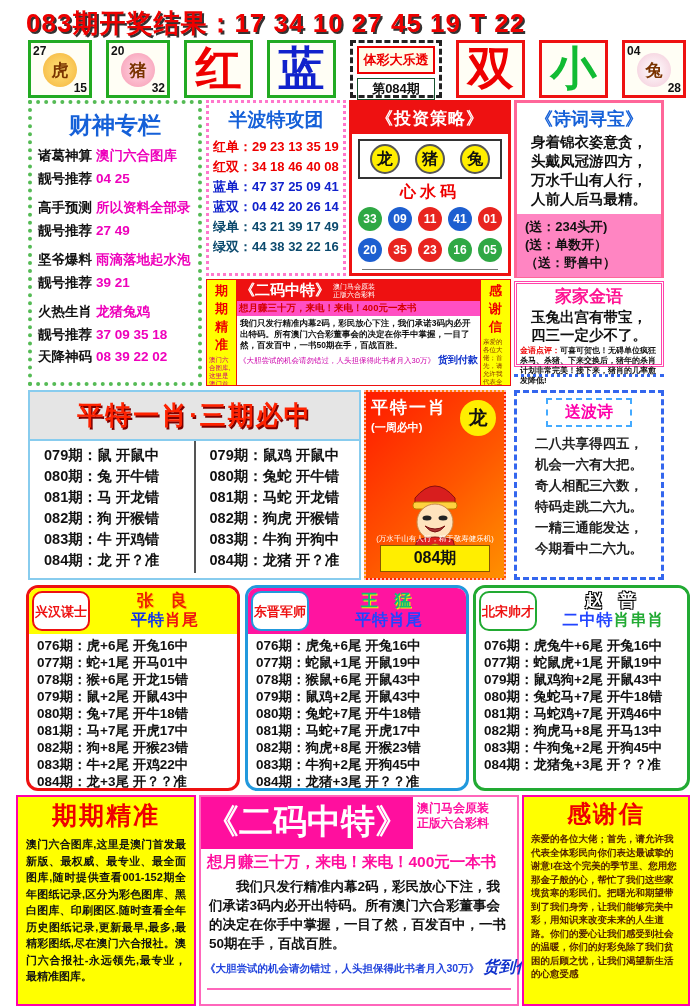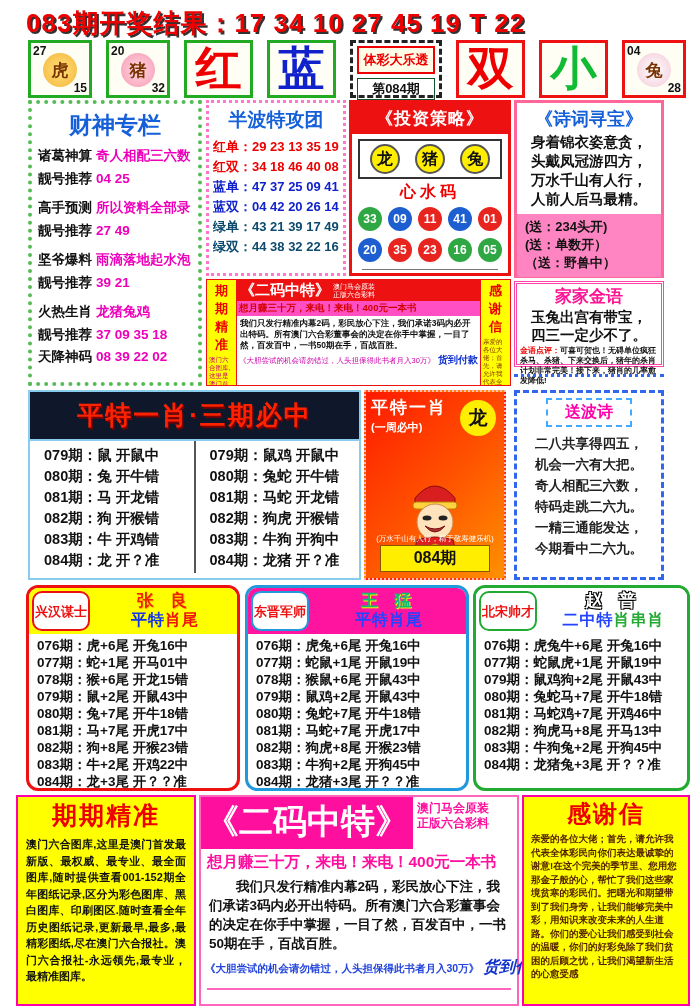--- a/index.html
+++ b/index.html
@@ -99,21 +99,21 @@
   
   .jiajia { left:514px; top:281px; width:150px; height:86px; border:3px double #ff44aa; padding:1px 3px;}
   .jj-title { text-align:center; color:#ff1493; font-size:17px; font-weight:bold; }
   .jj-line { text-align:center; font-size:14.5px; font-weight:bold; color:#111; line-height:18px;}
   .jj-cmt { font-size:8px; line-height:10px; color:#111; font-weight:bold; margin-top:2px;}
   .jj-cmt .lab { color:#ee0000; }
   .dotline { left:514px; top:374px; width:150px; border-top:3px dotted #3366ee; }
 
   
   .ptable { left:28px; top:390px; width:333px; height:190px; border:2px solid #88ccee; }
-  .pt-banner { background:#0f172a; padding:6px 0; border-bottom:2px solid #88ccee;}
+  .pt-banner { background:#e5e5e5; padding:6px 0; border-bottom:2px solid #88ccee;}
   .pt-banner div { text-align:center; font-size:26px; font-weight:bold; color:#ff2200;
     text-shadow:1.5px 1.5px 0 #7a0000; letter-spacing:2px; }
   .pt-body { display:flex; height:132px; }
   .pt-col { flex:1; padding:4px 0 0 14px; }
   .pt-col.first { border-right:2px solid #555; }
   .pt-row { font-size:14.5px; color:#111; font-weight:bold; line-height:21px; white-space:nowrap;}
 
   
   .pbox { left:364px; top:390px; width:142px; height:190px;
     background:linear-gradient(135deg,#ff1a00 0%,#ff5500 55%,#ff9100 100%);
@@ -221,21 +221,21 @@
   </div>
   <div class="card br">
     <span class="tl">46</span>
     <span class="animal an-rooster">鸡</span>
     <span class="brn">22</span>
   </div>
 </div>
 
 <div class="panel caishen">
   <h2>财神专栏</h2>
-  <div class="cs-row"><span class="lb">诸葛神算</span><span class="vl">奇人相配三六数</span></div>
+  <div class="cs-row"><span class="lb">诸葛神算</span><span class="vl">澳门六合图库</span></div>
   <div class="cs-row"><span class="lb">靓号推荐</span><span class="vl">04 25</span></div>
   <div class="cs-gap"></div>
   <div class="cs-row"><span class="lb">高手预测</span><span class="vl">所以资料全部录</span></div>
   <div class="cs-row"><span class="lb">靓号推荐</span><span class="vl">27 49</span></div>
   <div class="cs-gap"></div>
   <div class="cs-row"><span class="lb">坚爷爆料</span><span class="vl">雨滴落地起水泡</span></div>
   <div class="cs-row"><span class="lb">靓号推荐</span><span class="vl">39 21</span></div>
   <div class="cs-gap"></div>
   <div class="cs-row"><span class="lb">火热生肖</span><span class="vl">龙猪兔鸡</span></div>
   <div class="cs-row"><span class="lb">靓号推荐</span><span class="vl">37 09 35 18</span></div>

